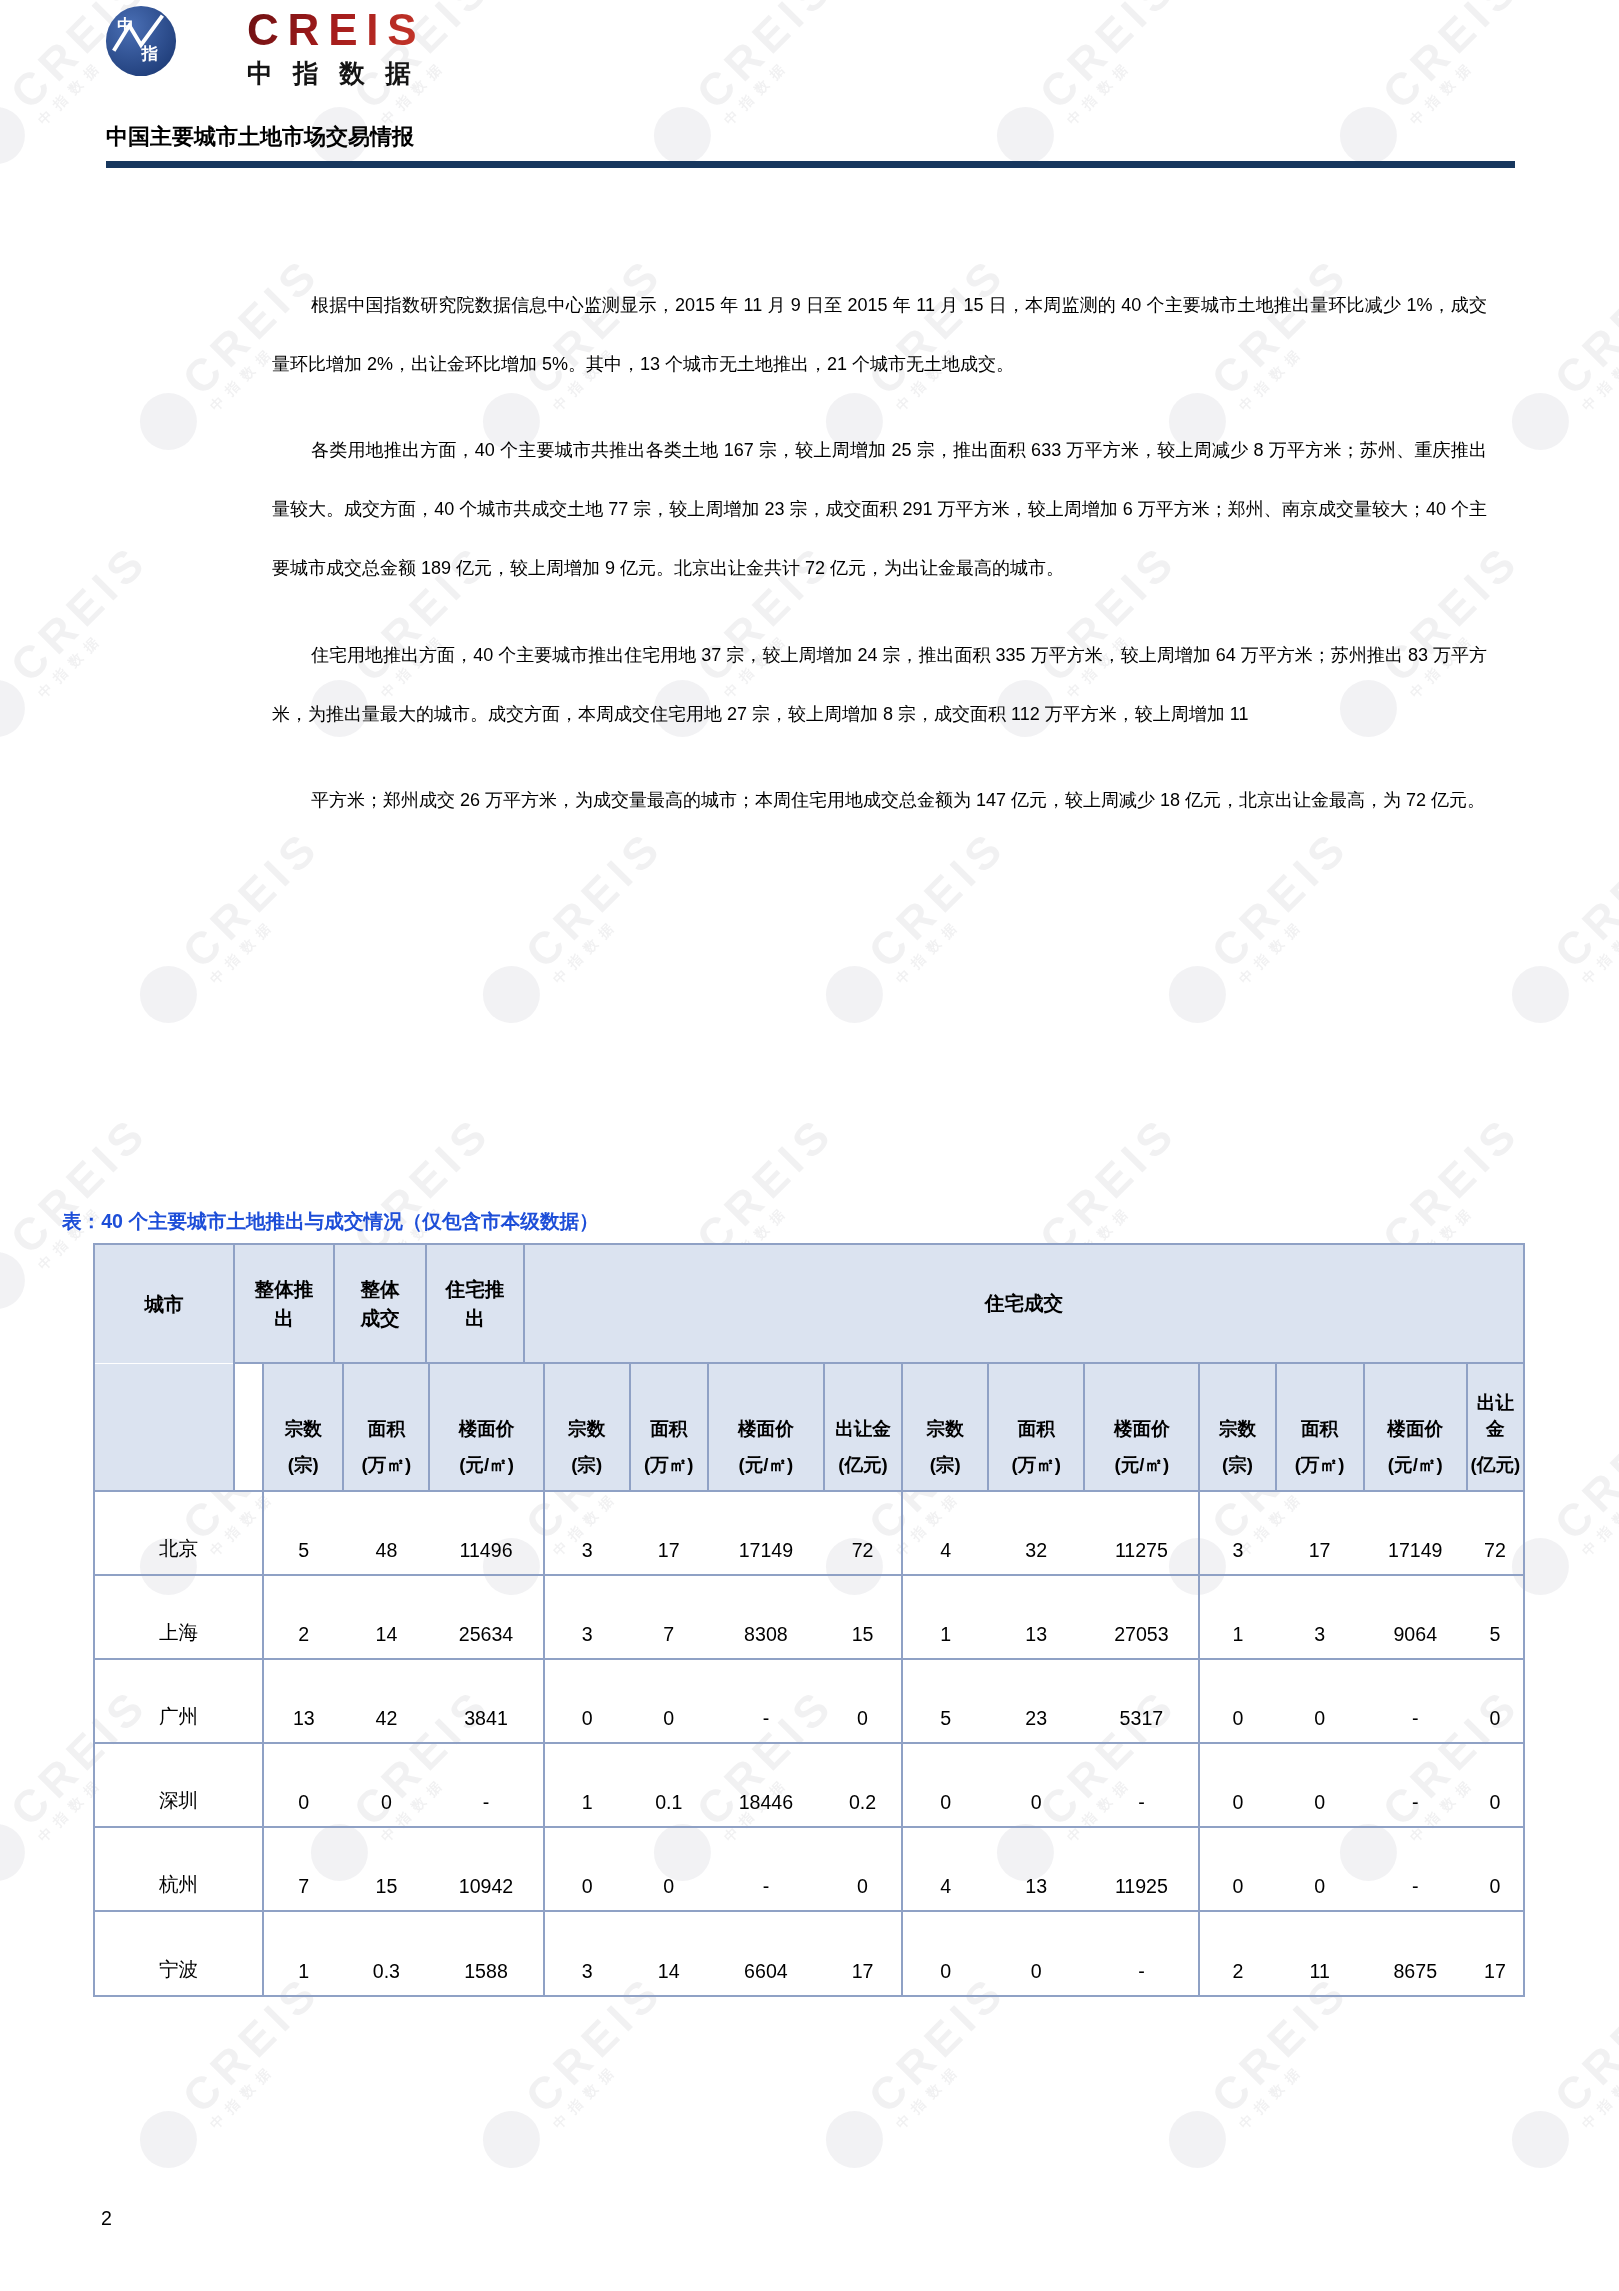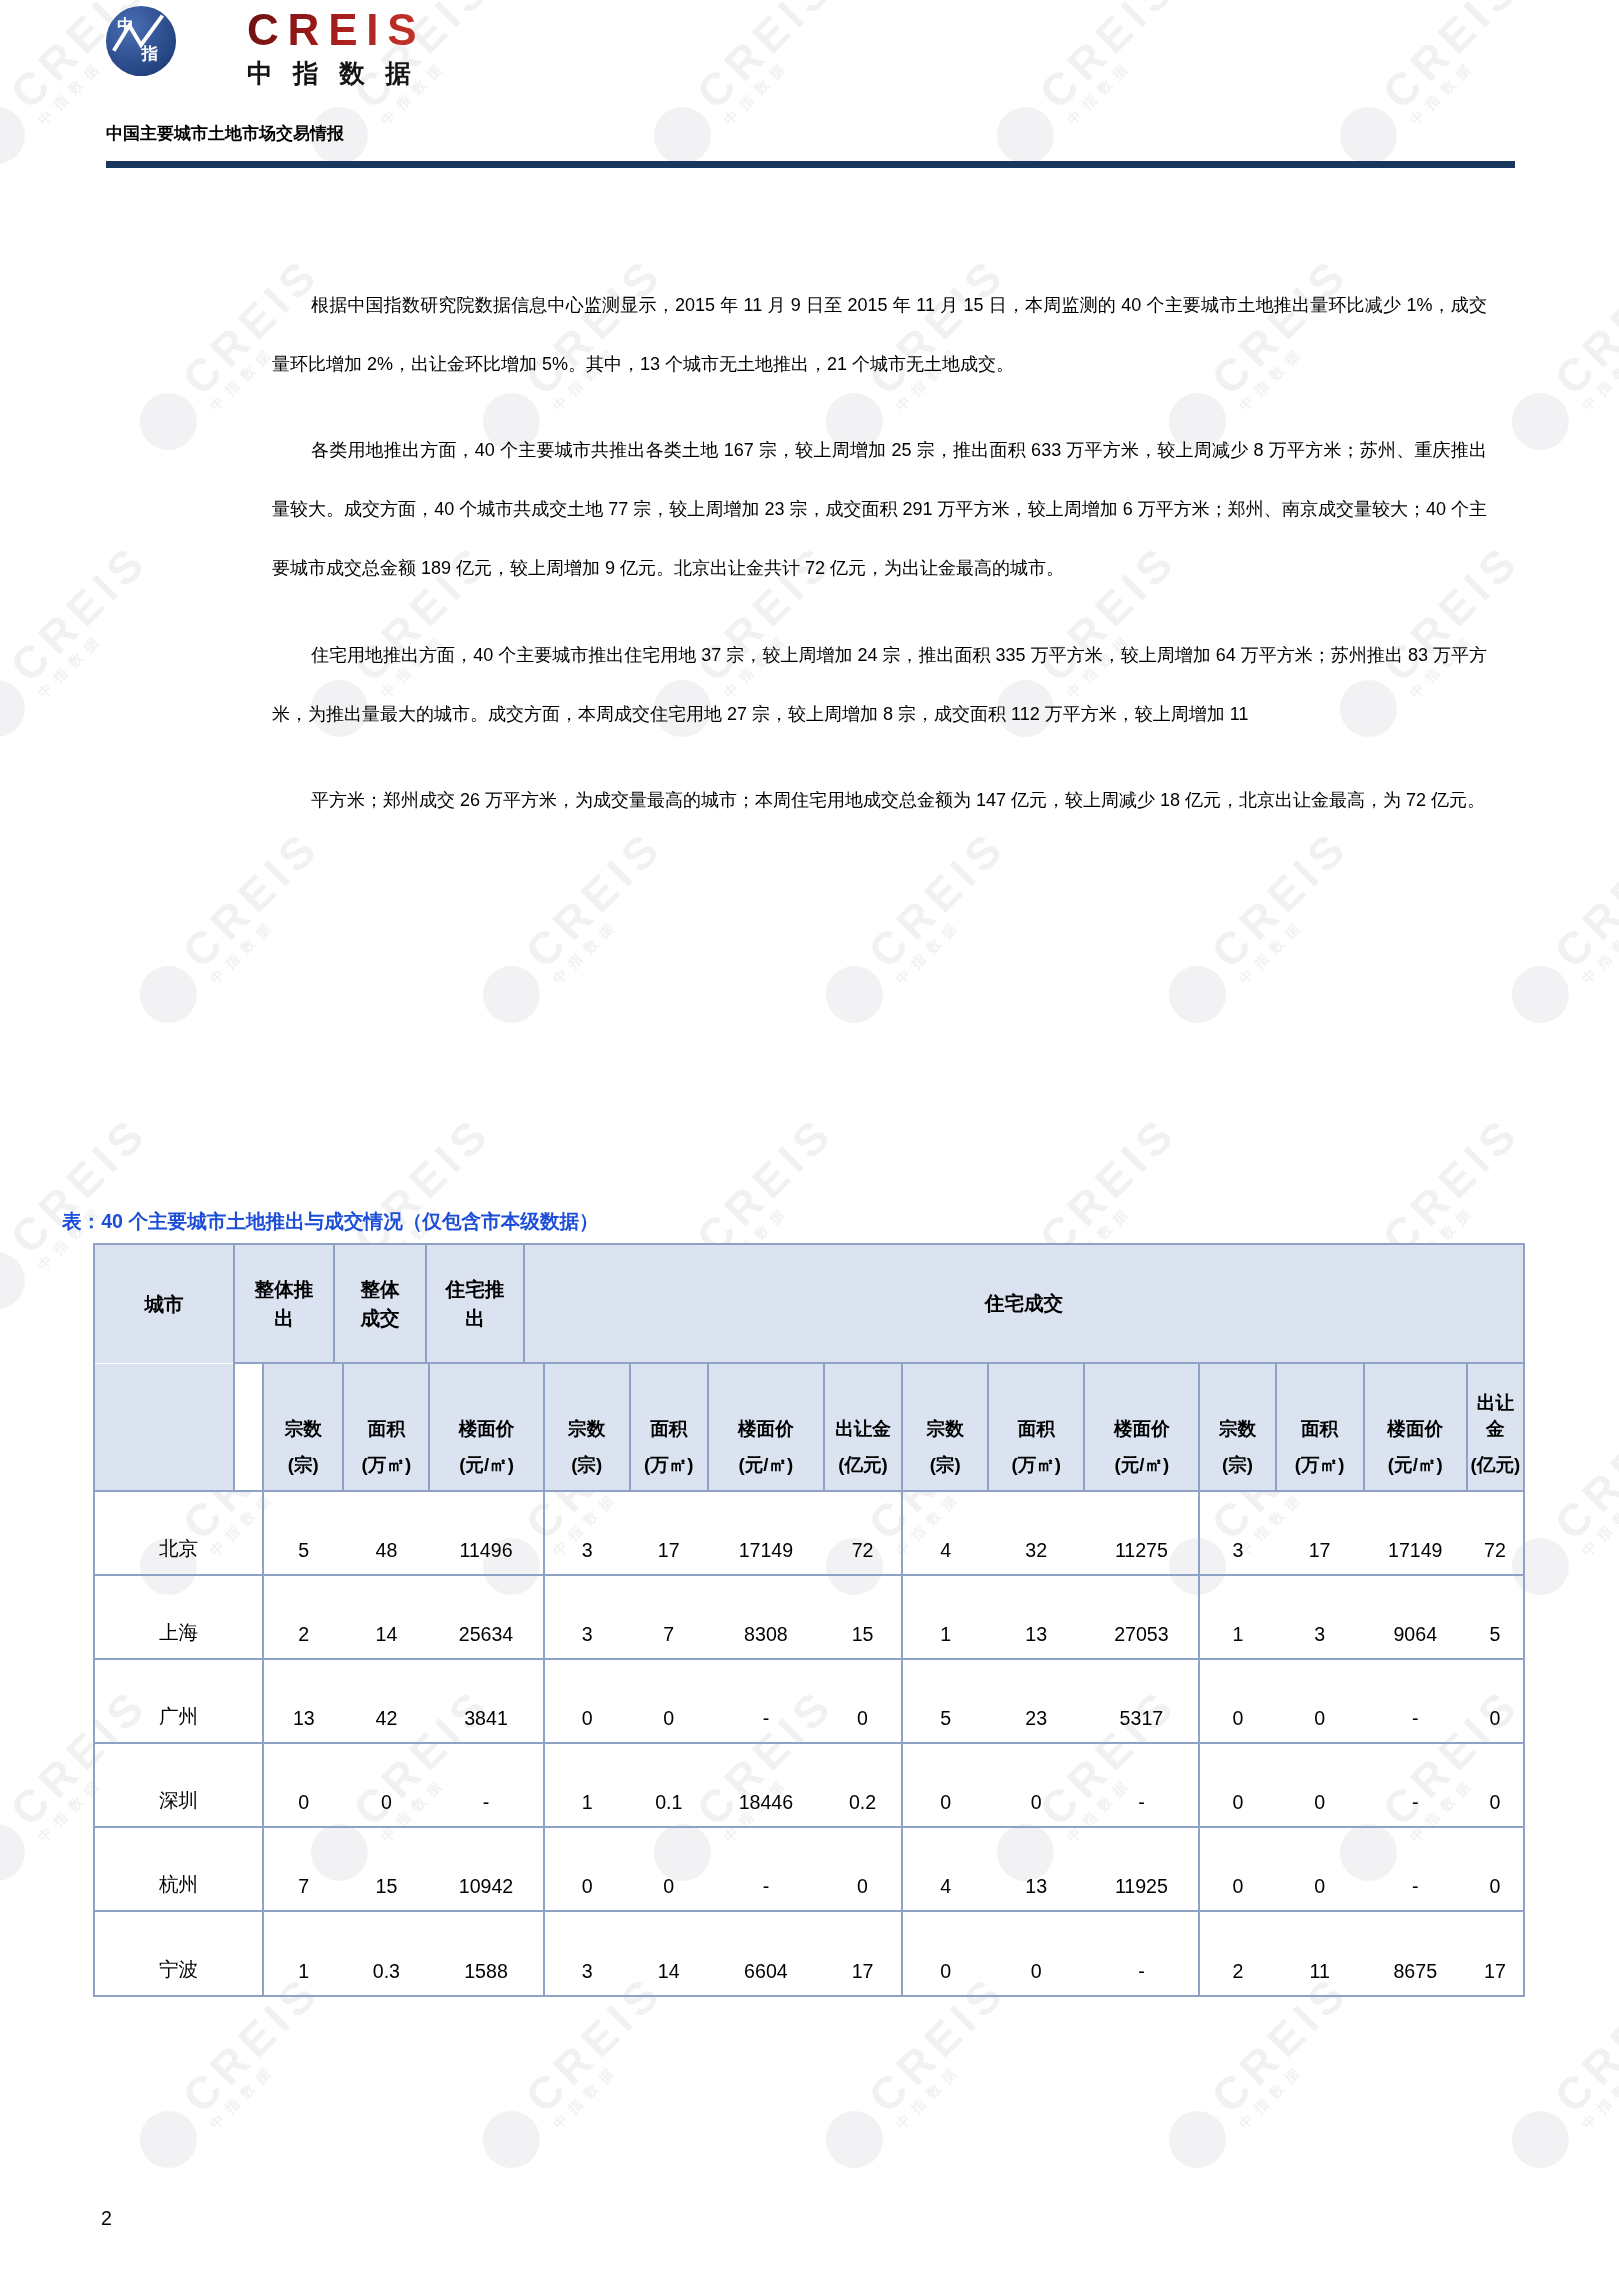--- a/index.html
+++ b/index.html
@@ -15,21 +15,21 @@
   
   .content{position:absolute;inset:0;z-index:1;}
   
   .logo-circle{position:absolute;left:104px;top:3.9px;}
   .logo-words{position:absolute;left:247px;top:7.8px;}
   .brand{font-size:44px;line-height:1;font-weight:800;letter-spacing:8.8px;color:#a01a1a;
          background:linear-gradient(110deg,#6d1113 0%,#a31b1b 45%,#c8392b 100%);
          -webkit-background-clip:text;background-clip:text;-webkit-text-fill-color:transparent;}
   .subbrand{margin-top:3.9px;font-size:25.5px;font-weight:800;letter-spacing:20.6px;color:#141414;}
   
-  .doc-header-title{position:absolute;left:106px;top:122px;font-size:17px;font-weight:700;color:#000;}
+  .doc-header-title{position:absolute;left:106px;top:122px;font-size:22px;font-weight:700;color:#000;}
   .doc-rule{position:absolute;left:106px;top:161px;width:1409px;height:6.9px;background:#17375e;}
   
   .body-text{position:absolute;left:272px;top:276px;width:1215px;}
   .body-text p{margin:0 0 27.4px 0;font-size:18px;line-height:59px;text-align:justify;text-indent:39px;color:#000;}
   .b{font-weight:400;}
   
   .tbl-caption{position:absolute;left:62px;top:1208px;font-size:19.6px;font-weight:700;color:#1d4ed8;}
   
   :root{--bd:#8fa1c5;--hdbg:#dbe3f0;}
   .tablewrap{position:absolute;left:93px;top:1243px;width:1432px;border:2px solid var(--bd);box-sizing:border-box;}

